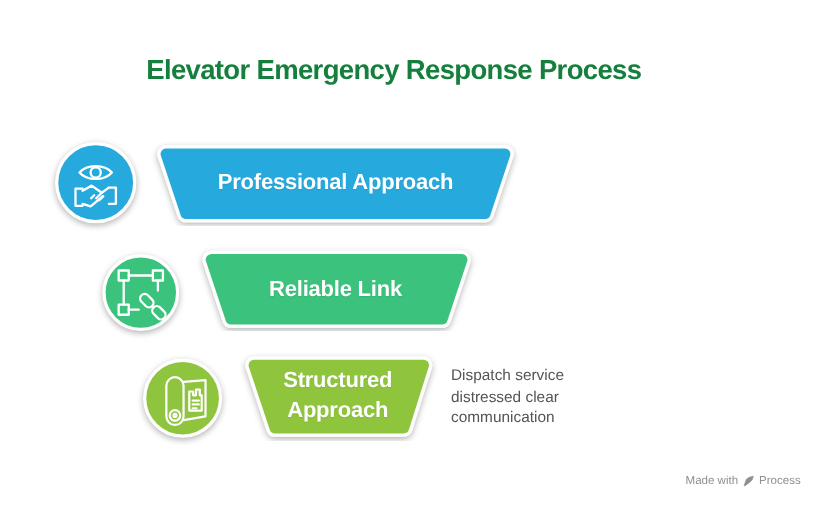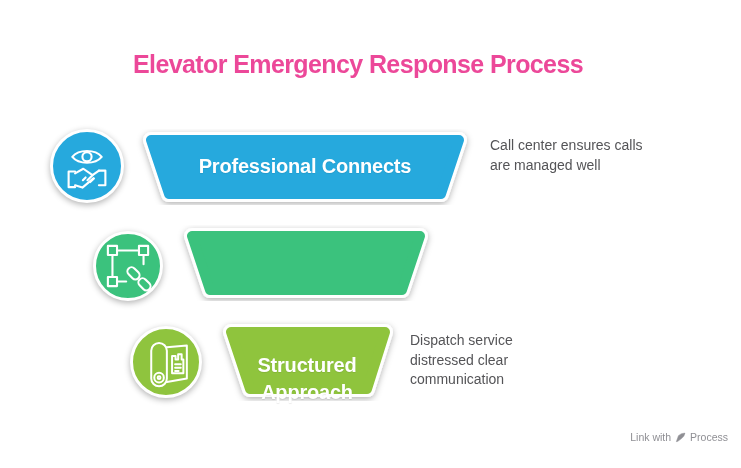--- a/index.html
+++ b/index.html
@@ -2,31 +2,31 @@
 <html><head>
 <meta charset="utf-8">
 <style>
   html,body{margin:0;padding:0;background:#fff;}
   .canvas{
     position:relative;width:741px;height:468px;background:#ffffff;
     font-family:"Liberation Sans", sans-serif;overflow:hidden;
   }
   .title{
     position:absolute;top:50px;left:0;width:716px;text-align:center;
-    font-size:25px;font-weight:bold;letter-spacing:-0.6px;color:#ec4899;
+    font-size:25px;font-weight:bold;letter-spacing:-0.6px;color:#15803d;
   }
   .funnel-svg{position:absolute;top:0;left:0;}
   .stage-label{
     position:absolute;color:#ffffff;font-weight:bold;text-align:center;
     font-size:20px;letter-spacing:-0.2px;line-height:27px;
     text-shadow:0 1px 1px rgba(0,0,0,0.08);
   }
   .label-1{top:153px;left:170px;width:270px;}
   .label-2{top:250px;left:180px;width:250px;}
-  .label-3{top:352px;left:232px;width:150px;}
+  .label-3{top:333px;left:232px;width:150px;}
   .desc{
     position:absolute;font-size:14px;line-height:19.5px;font-weight:500;
     color:#545457;white-space:pre-line;
   }
   .desc-1{top:136px;left:490px;width:200px;}
   .desc-2{top:233px;left:452px;width:200px;}
   .desc-3{top:331px;left:410px;width:200px;}
   .icon-circle{
     position:absolute;border-radius:50%;border:3px solid #ffffff;
     box-shadow:0 2px 6px rgba(0,0,0,0.30);
@@ -66,25 +66,24 @@
       <path d="M192 236 L420 236 L402 290 L210 290 Z" fill="#ffffff" stroke="#ffffff" stroke-width="16" stroke-linejoin="round"></path>
       <path d="M192 236 L420 236 L402 290 L210 290 Z" stroke-width="10" stroke-linejoin="round" fill="#3bc27d" stroke="#3bc27d"></path>
     </g>
 
     <g filter="url(#shadow)">
       <path d="M231 332 L385 332 L367 389 L250 389 Z" fill="#ffffff" stroke="#ffffff" stroke-width="16" stroke-linejoin="round"></path>
       <path d="M231 332 L385 332 L367 389 L250 389 Z" stroke-width="10" stroke-linejoin="round" fill="#8fc43e" stroke="#8fc43e"></path>
     </g>
   </svg>
 
-  <div class="stage-label label-1">Professional Connects</div>
+  <div class="stage-label label-1">Professional Approach</div>
+  <div class="stage-label label-2">Reliable Link</div>
   <div class="stage-label label-3">Structured Approach</div>
 
-  <div class="desc desc-1">Call center ensures calls
-are managed well</div>
   <div class="desc desc-3">Dispatch service
 distressed clear
 communication</div>
 
   <div class="icon-circle circle-1" style="background:#26a9dd;">
     <svg viewBox="0 0 74 74">
       <g class="icon-stroke">
         <path d="M21 27 C28 18.5 46 18.5 53 27 C46 35.5 28 35.5 21 27 Z"></path>
         <circle cx="37" cy="27" r="5"></circle>
         <path d="M24 43 H17 V60 H24"></path>
@@ -121,20 +120,20 @@
         <circle cx="30" cy="56" r="5.5"></circle>
         <circle cx="30" cy="56" r="1.6"></circle>
         <path d="M39 21 L62 19 L62 57 L39 61"></path>
         <path d="M45 35 v-4 h4 v4 h3 v-6 h4 v6 h2 v16 h-13 z"></path>
         <path d="M48.5 40.5 h6.5 M48.5 44.5 h6.5 M48.5 48.5 h4"></path>
       </g>
     </svg>
   </div>
 
   <a class="watermark" href="#">
-    <span>Link with</span>
+    <span>Made with</span>
     <svg viewBox="0 0 12 12">
       <path d="M1.5 10.5 L3.8 4 Q7 0.8 10.8 1.3 Q10.2 5.2 7 7.2 L3 10.2 Z M10.8 1.3 L4.5 7.5" fill="#8f8f94" stroke="#8f8f94" stroke-width="0.6" stroke-linejoin="round"></path>
     </svg>
     <span>Process</span>
   </a>
 
 </div>
 
 </body></html>

